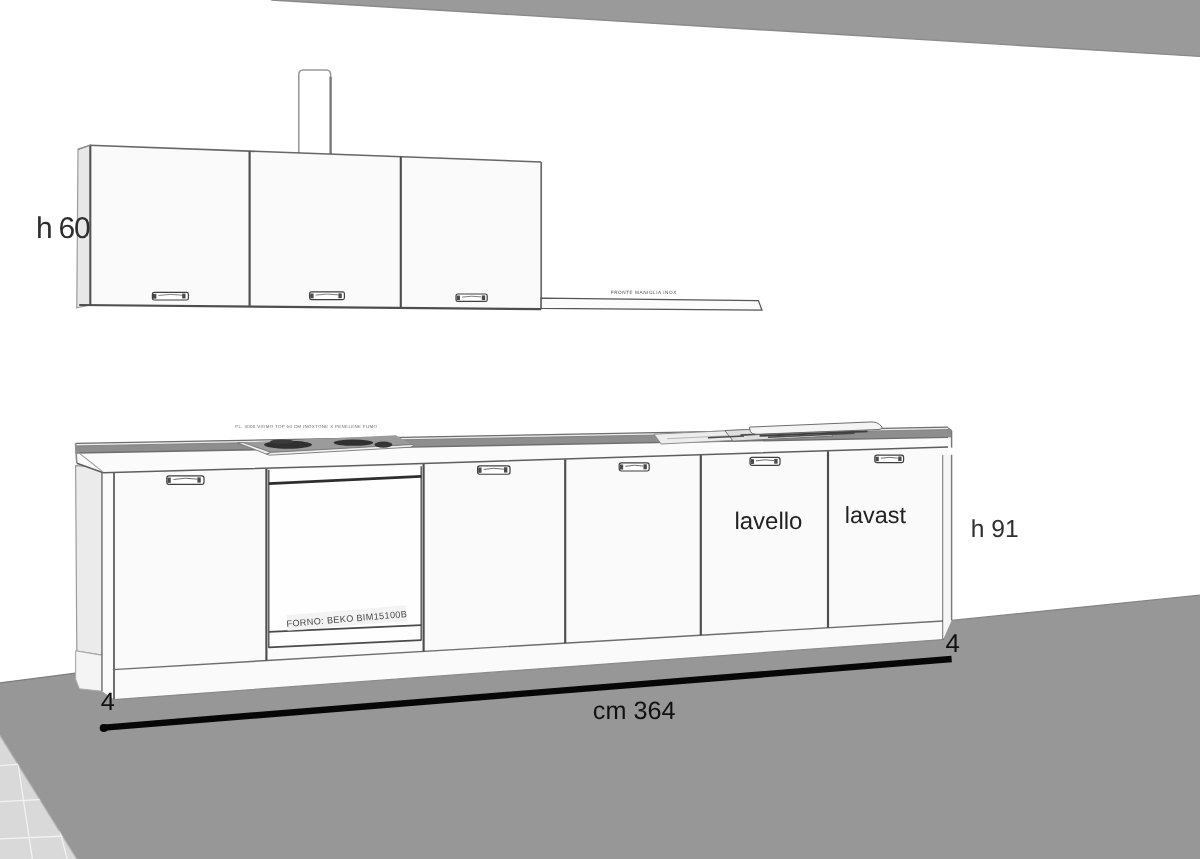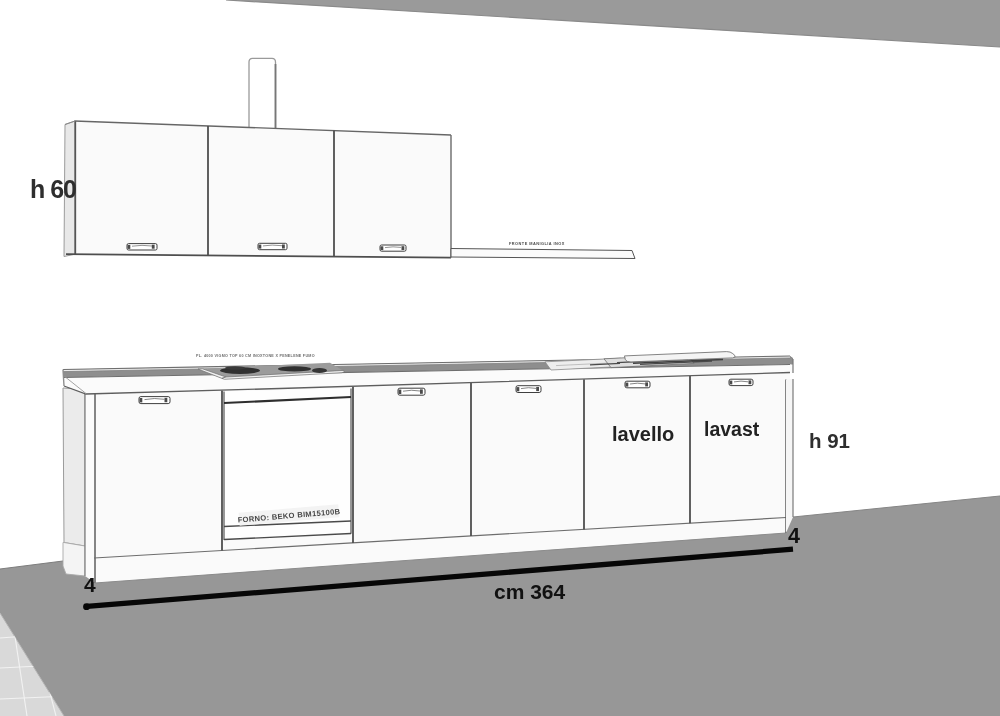--- a/index.html
+++ b/index.html
@@ -1,16 +1,16 @@
 <!DOCTYPE html>
 <html><head>
 <meta charset="utf-8">
 <style>
   html,body{margin:0;padding:0;background:#fff;}
-  #scene{width:1000px;height:716px;position:relative;overflow:hidden;font-weight:bold;}
+  #scene{width:1000px;height:716px;position:relative;overflow:hidden;}
   svg text{font-family:"Liberation Sans", sans-serif;}
 </style>
 </head>
 <body>
 <div id="scene">
 <svg width="1000" height="716" viewBox="0 0 1000 716">
 
   <rect x="0" y="0" width="1000" height="716" fill="#ffffff"></rect>
 
   <polygon points="226,0 1000,0 1000,47" fill="#9a9a9a"></polygon>

